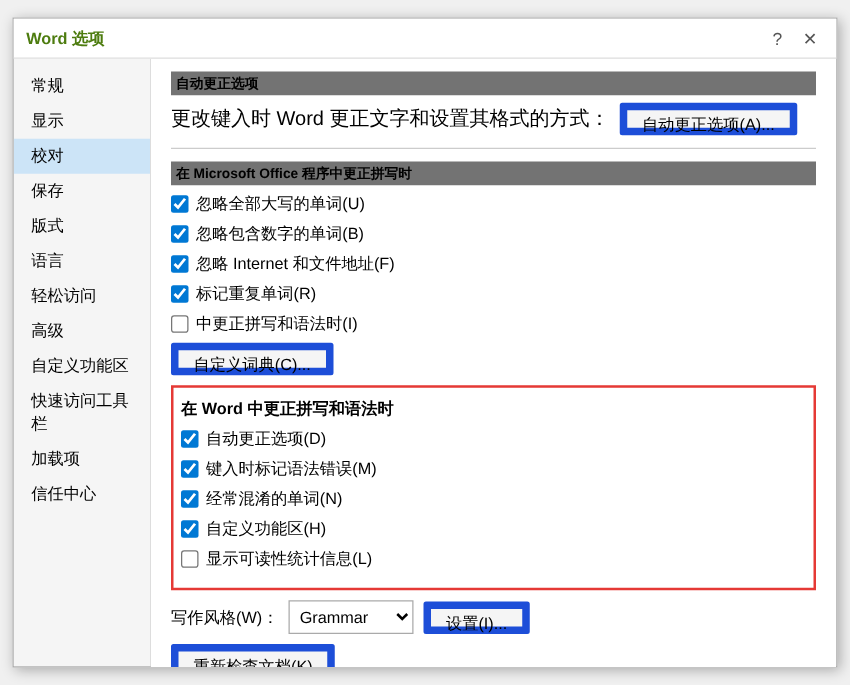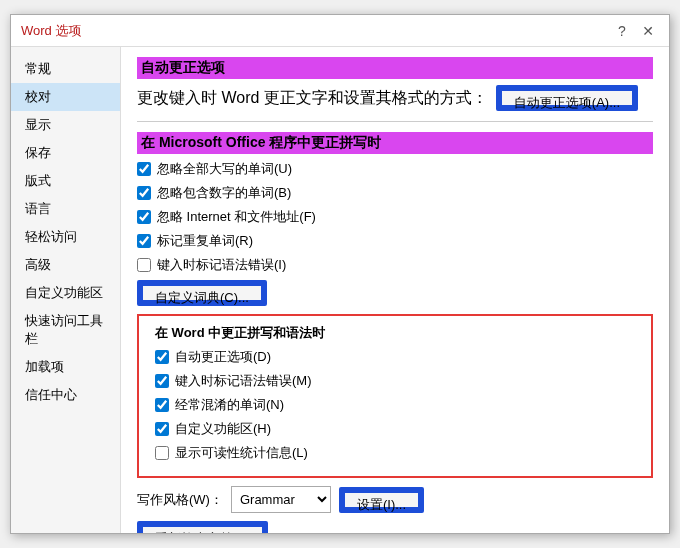--- a/index.html
+++ b/index.html
@@ -27,21 +27,22 @@
       background: #fff;
       border-bottom: 1px solid #ddd;
       display: flex;
       align-items: center;
       justify-content: space-between;
       padding: 6px 10px;
       height: 32px;
     }
     .title-bar-title {
       font-size: 13px;
-      color: #b91c1c;
+      color: #4d7c0f;
+      font-weight: bold;
     }
     .title-bar-controls {
       display: flex;
       gap: 4px;
     }
     .title-btn {
       width: 22px;
       height: 22px;
       border: none;
       background: transparent;
@@ -117,21 +118,21 @@
       align-items: center;
       gap: 8px;
       margin-bottom: 8px;
     }
     .inline-row label {
       font-size: 16px;
       color: #000;
     }
     .highlighted-section {
       border: 2px solid #e53935;
-      padding: 8px 16px;
+      padding: 8px 6px;
       margin: 8px 0;
       background: #fff;
     }
     .highlighted-title {
       font-size: 13px;
       font-weight: bold;
       color: #000;
       margin-bottom: 6px;
     }
     .select-row {
@@ -143,24 +144,24 @@
     .select-row label { font-size: 13px; }
     select {
       font-size: 13px;
       height: 27px;
       border: 1px solid #aaa;
       background: #fff;
       padding: 0 4px;
       min-width: 100px;
     }
     .sub-section-label {
-      font-size: 14px;
+      font-size: 11px;
       font-weight: bold;
       color: #000;
-      background: #d946ef;
+      background: #737373;
       padding: 2px 4px;
       margin-bottom: 6px;
     }
   </style>
 </head>
 <body>
 
 <div class="dialog">
 
   <div class="title-bar">
@@ -168,22 +169,22 @@
     <div class="title-bar-controls">
       <button class="title-btn">?</button>
       <button class="title-btn close">✕</button>
     </div>
   </div>
 
   <div class="dialog-body">
 
     <div class="sidebar">
     <div class="sidebar-item">常规</div>
+        <div class="sidebar-item">显示</div>
         <div class="sidebar-item active">校对</div>
-        <div class="sidebar-item">显示</div>
         <div class="sidebar-item">保存</div>
         <div class="sidebar-item">版式</div>
         <div class="sidebar-item">语言</div>
         <div class="sidebar-item">轻松访问</div>
         <div class="sidebar-item">高级</div>
         <div class="sidebar-item">自定义功能区</div>
         <div class="sidebar-item">快速访问工具栏</div>
         <div class="sidebar-item">加载项</div>
         <div class="sidebar-item">信任中心</div>
       </div>
@@ -211,21 +212,21 @@
           <div class="row">
             <input type="checkbox" checked="" style="">
             <label>忽略 Internet 和文件地址(F)</label>
           </div>
           <div class="row">
             <input type="checkbox" checked="" style="">
             <label>标记重复单词(R)</label>
           </div>
           <div class="row">
             <input type="checkbox" style="">
-            <label>键入时标记语法错误(I)</label>
+            <label>中更正拼写和语法时(I)</label>
           </div>
         </div>
       <div class="row" style="margin-top:4px;">
         <button class="btn">自定义词典(C)...</button>
       </div>
 
       <div class="highlighted-section">
         <div class="highlighted-title">在 Word 中更正拼写和语法时</div>
         <div id="word-checkboxes">
         <div class="row">

